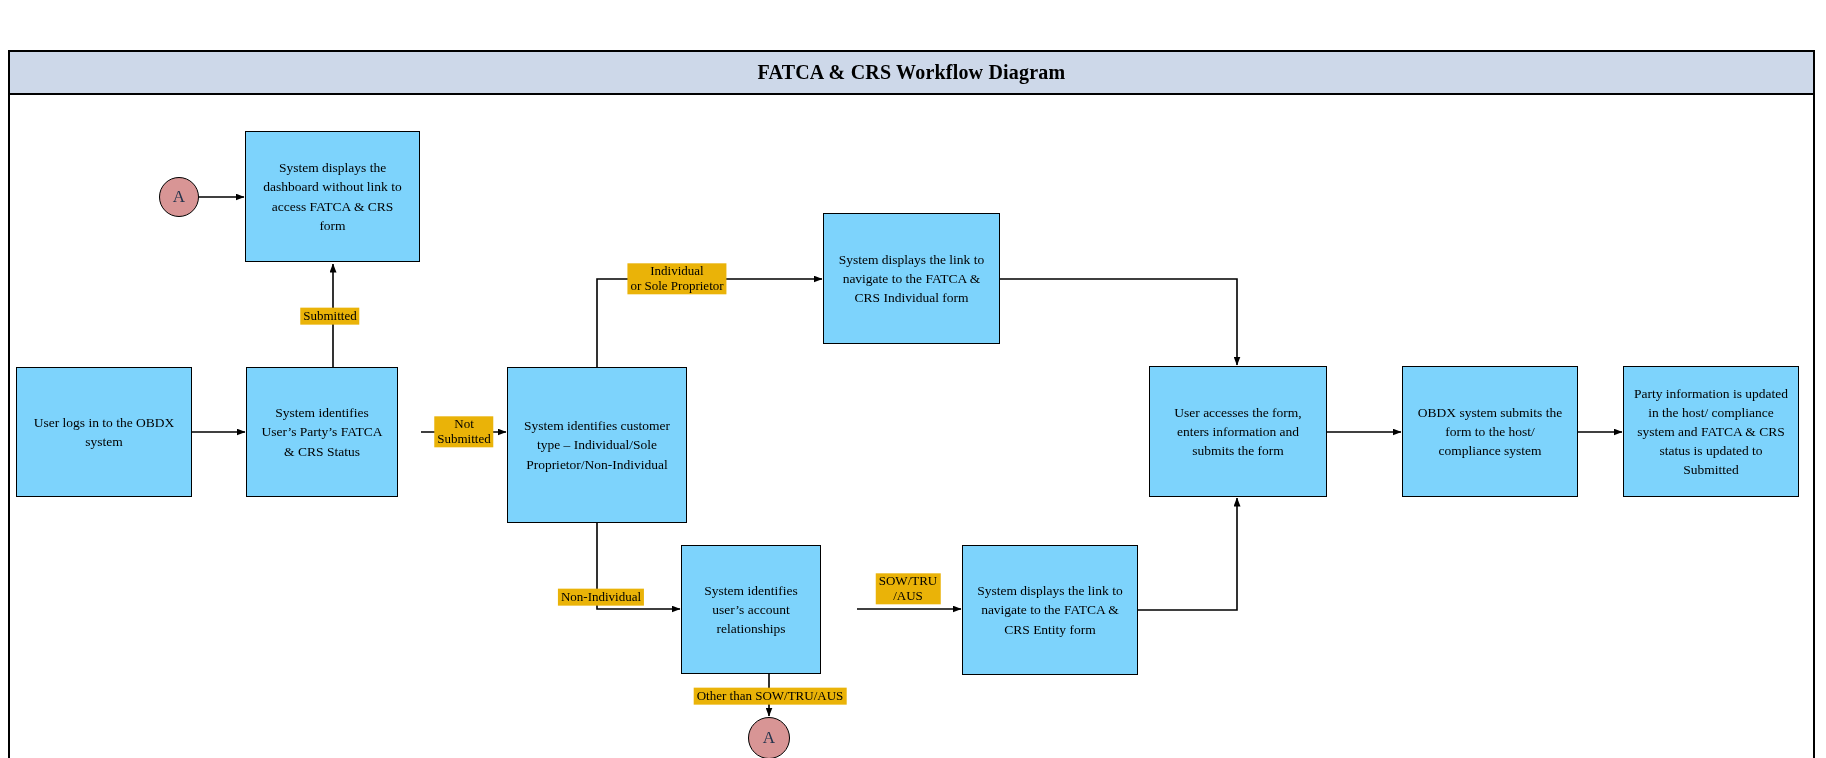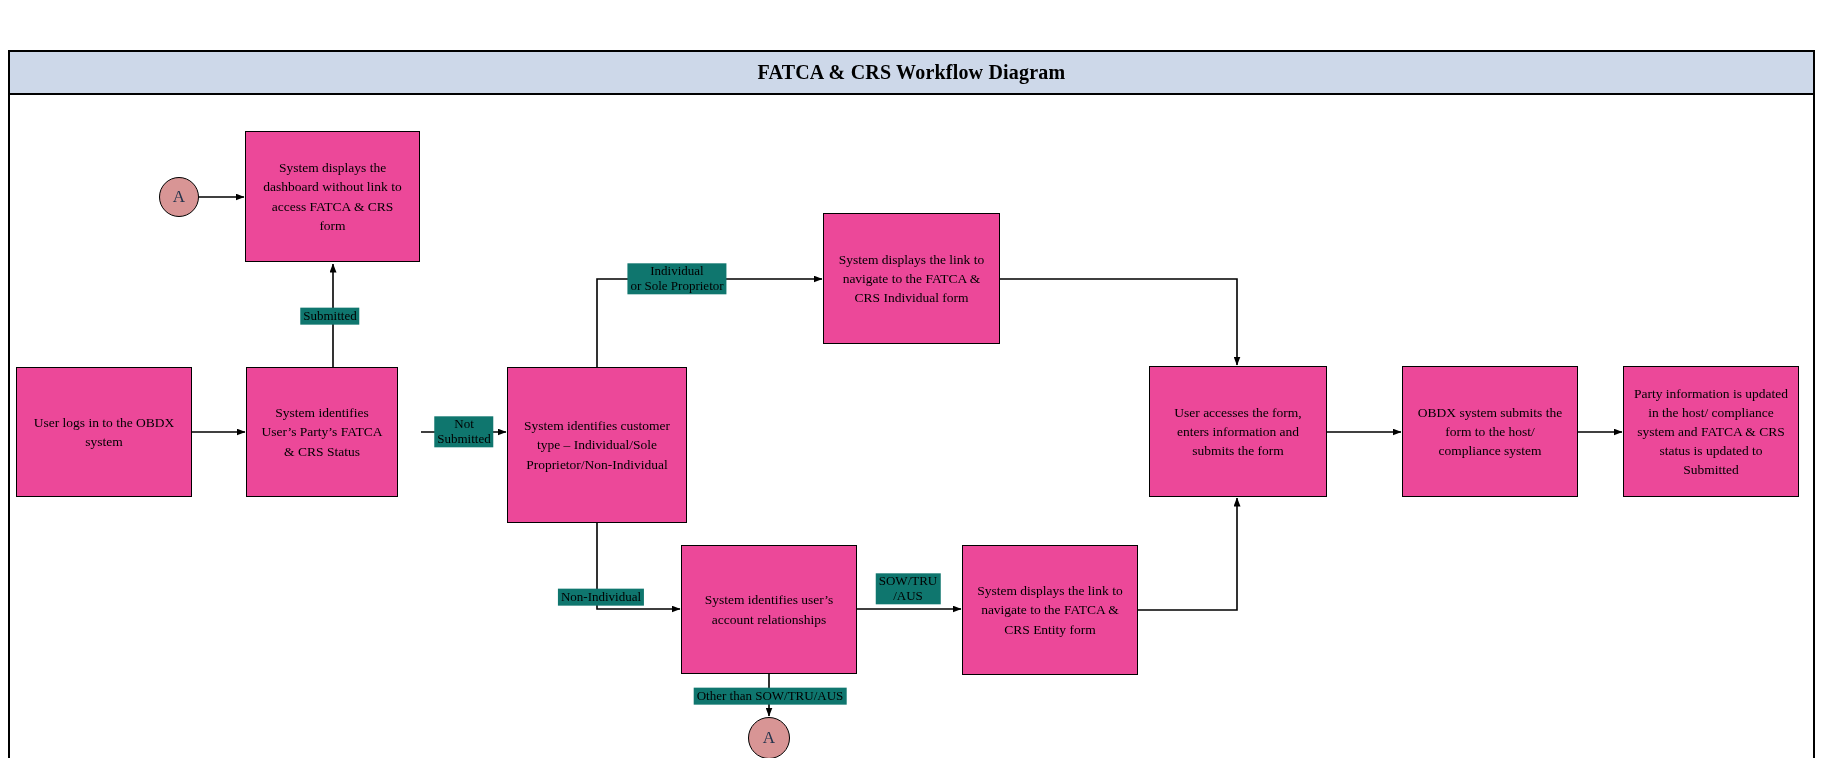--- a/index.html
+++ b/index.html
@@ -12,27 +12,27 @@
     border:2px solid #000;box-sizing:border-box;background:#fff;
   }
   #titlebar{
     position:absolute;left:8px;top:2px;width:1807px;height:45px;
     border:2px solid #000;box-sizing:border-box;
     display:flex;align-items:center;justify-content:center;
     font-weight:bold;font-size:20px;letter-spacing:.2px;
   }
   svg.edges{position:absolute;left:0;top:0;width:1826px;height:758px;}
   .node{
-    position:absolute;background:#ec4899;border:1.5px solid #000;box-sizing:border-box;
+    position:absolute;background:#7dd3fc;border:1.5px solid #000;box-sizing:border-box;
     display:flex;align-items:center;justify-content:center;text-align:center;
     font-size:13.5px;line-height:1.42;padding:6px 11px;
   }
   .elabel{
     position:absolute;transform:translate(-50%,-50%);
-    background:#0f766e;text-align:center;font-size:13px;line-height:1.13;
+    background:#eab308;text-align:center;font-size:13px;line-height:1.13;
     padding:1px 3px;white-space:nowrap;
   }
   .elabel span{display:block;}
   .circle{
     position:absolute;border-radius:50%;box-sizing:border-box;
     display:flex;align-items:center;justify-content:center;
     font-size:17px;
   }
 </style>
 </head>
@@ -100,21 +100,21 @@
   </div>
 
   <div class="node" style="left:1402px;top:318px;width:176px;height:131px;">
     <span>OBDX system submits the form to the host/ compliance system</span>
   </div>
 
   <div class="node" style="left:1623px;top:318px;width:176px;height:131px;padding:6px 7px;text-align:center;">
     <span>Party information is updated in the host/ compliance system and FATCA &amp; CRS status is updated to Submitted</span>
   </div>
 
-  <div class="node" style="left:681px;top:497px;width:176px;height:129px;padding:12px 8px;">
+  <div class="node" style="left:681px;top:497px;width:140px;height:129px;padding:12px 8px;">
     <span>System identifies user’s account relationships</span>
   </div>
 
   <div class="node" style="left:962px;top:497px;width:176px;height:130px;">
     <span>System displays the link to navigate to the FATCA &amp; CRS Entity form</span>
   </div>
 
   <div class="elabel" style="left:330px;top:268px;">
     <span>Submitted</span>
   </div>

